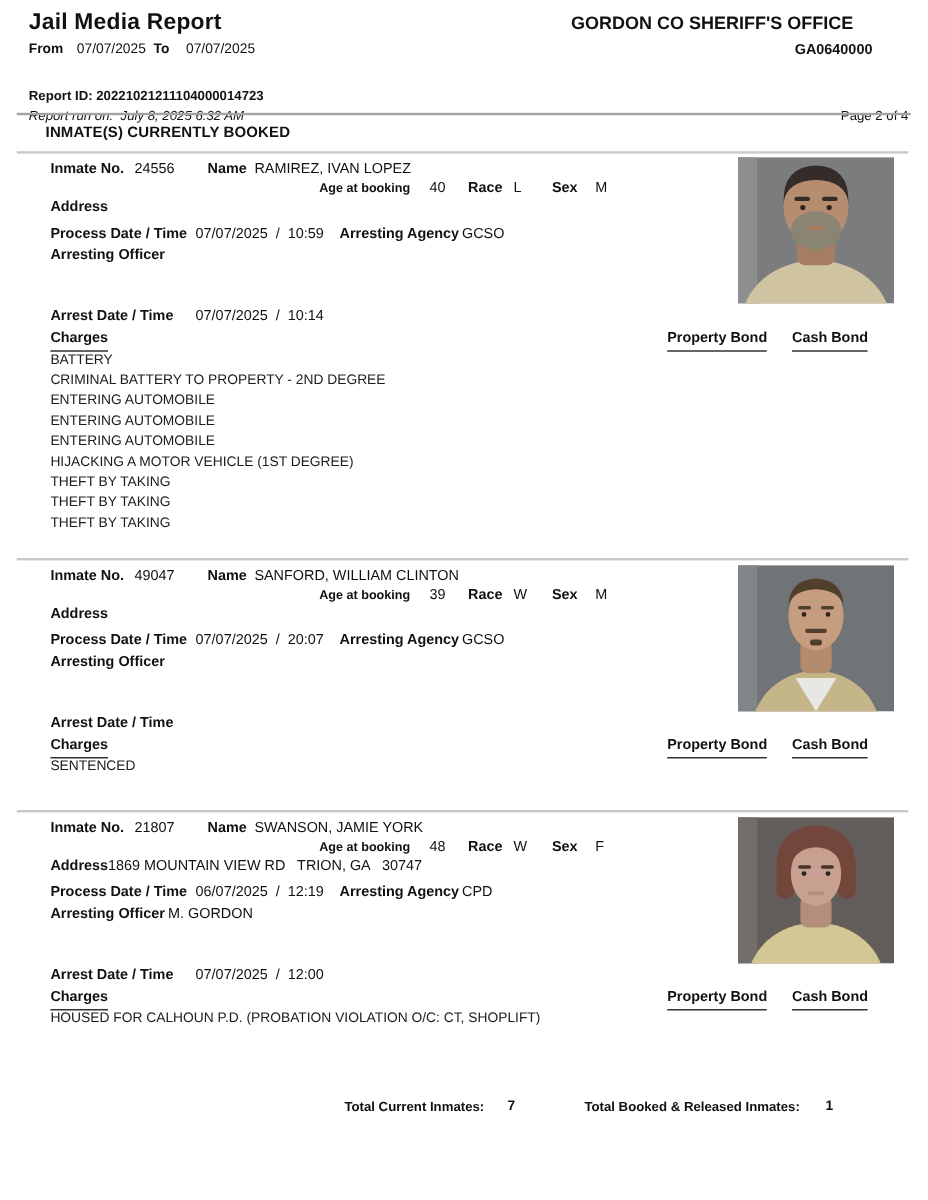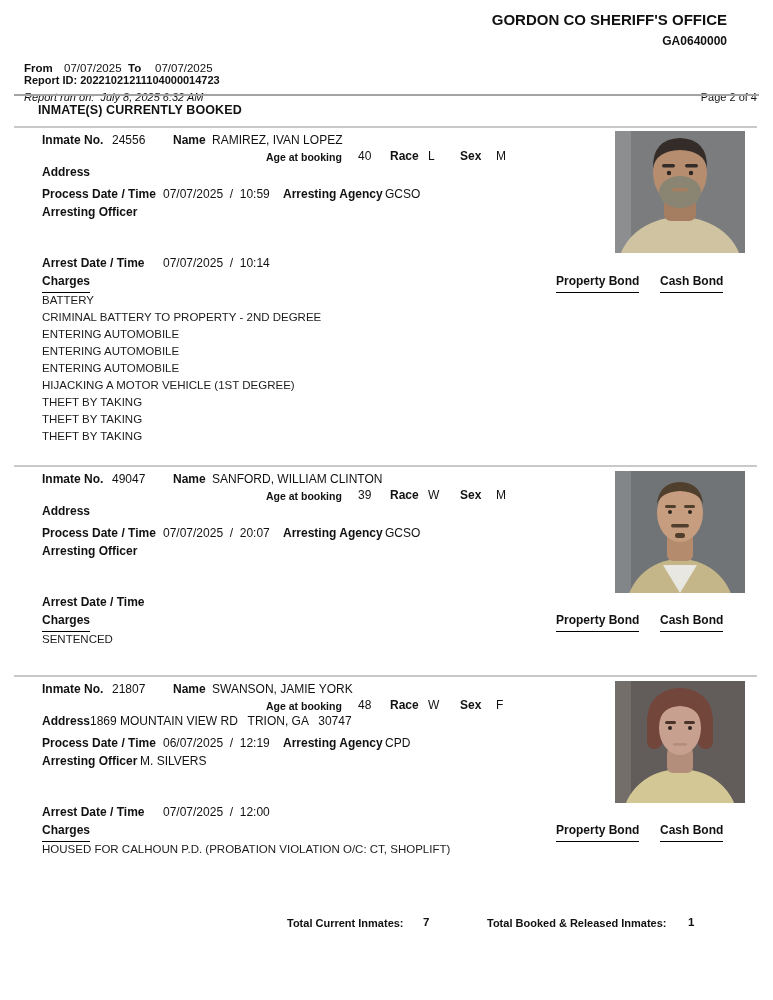--- a/index.html
+++ b/index.html
@@ -8,21 +8,21 @@
     font-family:"Liberation Sans","DejaVu Sans",sans-serif;color:#111;
   }
   .abs{position:absolute;white-space:pre;}
   .b{font-weight:bold;}
   .i{font-style:italic;}
   
   .title{font-size:19px;font-weight:bold;letter-spacing:.2px;}
   .office{font-size:15px;font-weight:bold;}
   .gacode{font-size:12px;font-weight:bold;}
   .small{font-size:11px;margin-top:13px;}
-  .fromrow{font-size:11.5px;margin-top:27px;}
+  .fromrow{font-size:11.5px;}
   .hline{position:absolute;left:14px;width:745px;height:2px;background:#a3a3a3;}
   .sectitle{font-size:12.5px;font-weight:bold;letter-spacing:.1px;}
   
   section.inmate{position:absolute;left:0;width:660px;}
   .sep{position:absolute;top:0;left:14px;width:743px;height:2px;background:#c9c9c9;}
   .lbl{position:absolute;font-size:12px;font-weight:bold;white-space:pre;}
   .val{position:absolute;font-size:12px;white-space:pre;}
   .agelbl{position:absolute;font-size:10.5px;font-weight:bold;white-space:pre;}
   .chghdr{position:absolute;font-size:12px;font-weight:bold;border-bottom:1.5px solid #000;padding-bottom:4px;white-space:pre;}
   .charges{position:absolute;left:42px;font-size:11.5px;line-height:17px;color:#1c1c1c;}
@@ -39,21 +39,22 @@
   .mug{position:absolute;left:615px;top:6px;width:130px;height:122px;display:block;}
   
   .footer-lbl{font-size:11px;font-weight:bold;}
   .footer-val{font-size:11.5px;font-weight:bold;}
 </style>
 </head>
 <body>
 
 <div id="page">
 
-  <div class="abs office" style="right:46px;top:11px">GORDON CO SHERIFF'S OFFICE</div>
+  <div class="abs title" style="left:24px;top:8px">Jail Media Report</div>
+  <div class="abs office" style="right:62px;top:11px">GORDON CO SHERIFF'S OFFICE</div>
   <div class="abs fromrow b" style="left:24px;top:35px">From</div>
   <div class="abs fromrow" style="left:64px;top:35px">07/07/2025</div>
   <div class="abs fromrow b" style="left:128px;top:35px">To</div>
   <div class="abs fromrow" style="left:155px;top:35px">07/07/2025</div>
   <div class="abs gacode" style="right:46px;top:34px">GA0640000</div>
 
   <div class="abs small b" style="left:24px;top:61px">Report ID: 20221021211104000014723</div>
   <div class="abs small i" style="left:24px;top:78px"><span>Report run on:</span><span>  </span><span>July 8, 2025 6:32 AM</span></div>
   <div class="abs small" style="right:16px;top:78px">Page 2 of 4</div>
   <div class="hline" style="top:94px"></div>
@@ -186,21 +187,21 @@
 
     <span class="lbl x42 y39">Address</span>
     <span class="val x90 y39">1869 MOUNTAIN VIEW RD   TRION, GA   30747</span>
 
     <span class="lbl x42 y61">Process Date / Time</span>
     <span class="val x163 y61">06/07/2025  /  12:19</span>
     <span class="lbl x283 y61">Arresting Agency</span>
     <span class="val x385 y61">CPD</span>
 
     <span class="lbl x42 y79">Arresting Officer</span>
-    <span class="val x140 y79">M. SILVERS</span>
+    <span class="val x140 y79">M. GORDON</span>
 
     <span class="lbl x42 y130">Arrest Date / Time</span>
     <span class="val x163 y130">07/07/2025  /  12:00</span>
 
     <span class="chghdr x42 y148">Charges</span>
     <span class="chghdr x556 y148">Property Bond</span>
     <span class="chghdr x660 y148">Cash Bond</span>
     <div class="charges y166">
         <div class="charge-line">HOUSED FOR CALHOUN P.D. (PROBATION VIOLATION O/C: CT, SHOPLIFT)</div>
       </div>

